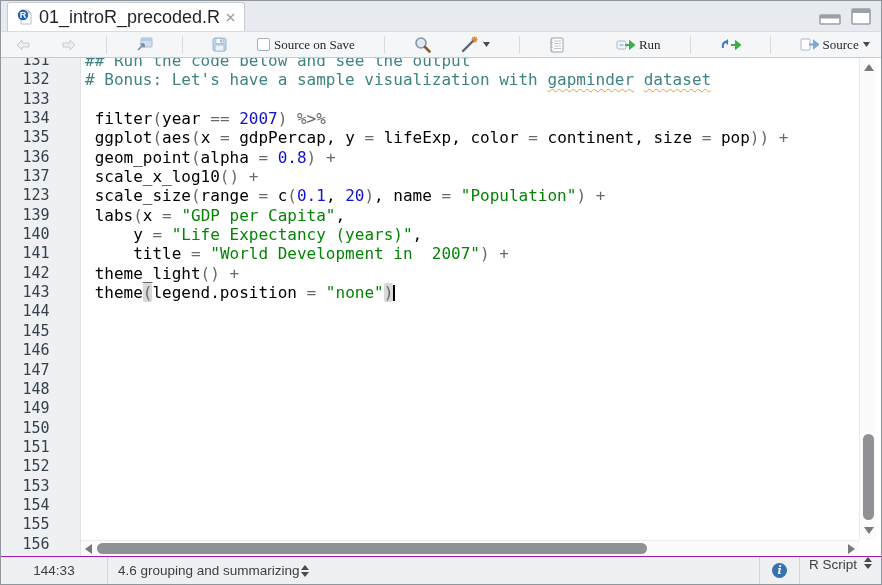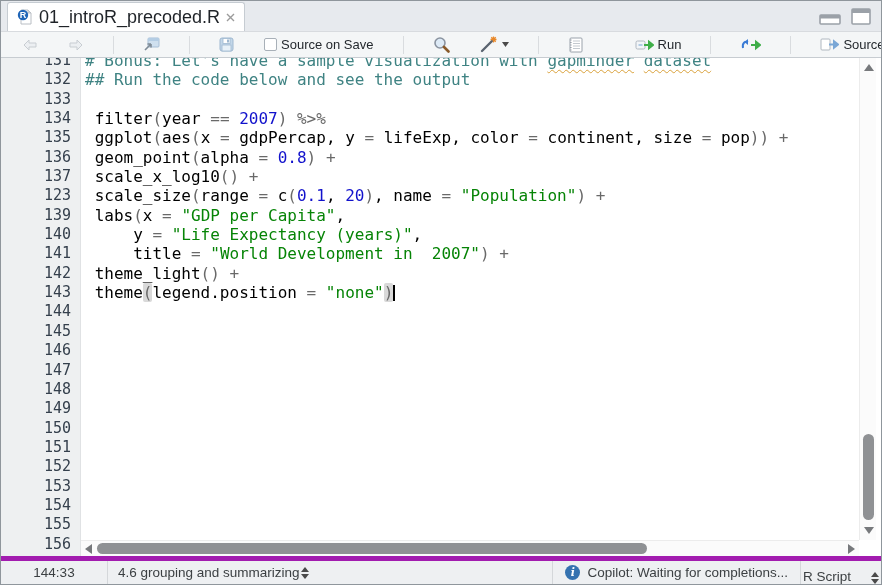--- a/index.html
+++ b/index.html
@@ -8,32 +8,32 @@
 
   .window { width:882px; height:585px; border:1px solid #8f969c; display:flex; flex-direction:column; background:#fff; overflow:hidden; }
 
   
   .tabbar { height:30px; background:#e7eaee; display:flex; align-items:flex-end; flex:0 0 auto; position:relative; }
   .tab { height:29px; margin-left:6px; background:#ffffff; border:1px solid #c6ccd2; border-bottom:none; border-radius:3px 3px 0 0; display:flex; align-items:center; gap:6px; padding:0 9px; cursor:default; }
   .tab-title { font-size:18px; color:#1f2328; white-space:nowrap; }
   .pane-buttons { position:absolute; right:10px; top:7px; display:flex; gap:10px; align-items:center; }
 
   
-  .toolbar { height:27px; background:#f4f6f7; border-top:1px solid #d8dbdf; border-bottom:1px solid #c7ccd1; display:flex; align-items:center; padding:0 17px; gap:22px; flex:0 0 auto; }
+  .toolbar { height:27px; background:#f4f6f7; border-top:1px solid #d8dbdf; border-bottom:1px solid #c7ccd1; display:flex; align-items:center; padding:0 10px; gap:22px; flex:0 0 auto;font-family:Liberation Serif, serif; }
   .tb-sep { width:1px; height:18px; background:#d9dcdf; margin:0 3px; flex:0 0 auto; }
   .tb-btn { display:flex; align-items:center; gap:4px; padding:2px 4px; border-radius:2px; cursor:pointer; }
   .tb-label { font-size:13px; color:#24292e; white-space:nowrap; }
   .spacer { flex:1 1 auto; }
   .checkbox { width:13px; height:13px; background:#fff; border:1px solid #a8b0b8; border-radius:2px; }
 
   
   .editor-body { flex:1 1 auto; display:flex; min-height:0; background:#fff; }
   .gutter { width:80px; background:#eef0f1; border-right:1px solid #e0e2e4; overflow:hidden; flex:0 0 auto; }
   .gutter-inner { margin-top:-7px; padding-right:9px; }
-  .ln { height:19.35px; line-height:19.35px; text-align:right; font-family:"DejaVu Sans Mono", monospace; font-size:15px; color:#35404d; }
+  .ln { height:19.35px; line-height:19.35px; text-align:center; font-family:"DejaVu Sans Mono", monospace; font-size:15px; color:#35404d; }
   .center-col { flex:1 1 auto; display:flex; flex-direction:column; min-width:0; }
   .top-row { flex:1 1 auto; display:flex; min-height:0; }
   .code-viewport { width:778px; overflow:hidden; position:relative; background:#fff; cursor:text; flex:0 0 auto; }
   .code-lines { margin-top:-7px; padding-left:4px; }
   .cl { height:19.35px; line-height:19.35px; font-family:"DejaVu Sans Mono", monospace; font-size:16px; white-space:pre; }
   .tk-d { color:#000000; }
   .tk-o { color:#696969; }
   .tk-n { color:#1212cc; }
   .tk-s { color:#068406; }
   .tk-c { color:#3f8383; }
@@ -47,26 +47,26 @@
   .vthumb { position:absolute; left:3px; width:11px; top:376px; height:86px; background:#8f9194; border-radius:6px; }
   .scroll-arrow { position:absolute; width:0; height:0; }
   .va-up { top:6px; left:4px; border-left:5px solid transparent; border-right:5px solid transparent; border-bottom:7px solid #77797c; }
   .va-down { bottom:6px; left:4px; border-left:5px solid transparent; border-right:5px solid transparent; border-top:7px solid #77797c; }
   .hscroll { height:16px; width:778px; background:#fbfbfb; border-top:1px solid #ececec; position:relative; flex:0 0 auto; }
   .hthumb { position:absolute; top:2px; left:16px; width:550px; height:11px; background:#8f9194; border-radius:6px; }
   .ha-left { left:4px; top:3px; border-top:5px solid transparent; border-bottom:5px solid transparent; border-right:7px solid #77797c; }
   .ha-right { right:4px; top:3px; border-top:5px solid transparent; border-bottom:5px solid transparent; border-left:7px solid #77797c; }
 
   
-  .statusbar { height:28px; background:#eef0f2; border-top:5px solid #a21caf; display:flex; align-items:center; flex:0 0 auto; font-size:13.5px; color:#3c4043; }
+  .statusbar { height:28px; background:#eef0f2; border-top:1px solid #a21caf; display:flex; align-items:center; flex:0 0 auto; font-size:13.5px; color:#3c4043; }
   .sb-cell-pos { width:107px; text-align:center; border-right:1px solid #d4d7da; align-self:stretch; display:flex; align-items:center; justify-content:center; }
   .sb-scope { display:flex; align-items:center; gap:1px; padding:0 10px; cursor:pointer; }
   .sb-right { margin-left:auto; display:flex; align-items:center; align-self:stretch; }
   .sb-copilot { display:flex; align-items:center; gap:7px; padding:0 12px; border-left:1px solid #d4d7da; align-self:stretch; }
-  .sb-ftype { display:flex; align-items:flex-end; gap:20px; padding:0 2px; border-left:1px solid #d4d7da; align-self:stretch; cursor:pointer; }
+  .sb-ftype { display:flex; align-items:flex-start; gap:7px; padding:0 9px; border-left:1px solid #d4d7da; align-self:stretch; cursor:pointer; }
   .updown { display:flex; flex-direction:column; gap:2px; }
   .updown .u { width:0; height:0; border-left:4px solid transparent; border-right:4px solid transparent; border-bottom:5px solid #4a4a4a; }
   .updown .d { width:0; height:0; border-left:4px solid transparent; border-right:4px solid transparent; border-top:5px solid #4a4a4a; }
   .info-circle { width:15px; height:15px; border-radius:50%; background:#3572b0; color:#fff; font-size:11px; font-weight:bold; display:flex; align-items:center; justify-content:center; font-family:"DejaVu Serif", serif; font-style:italic; }
   svg { display:block; }
 </style>
 </head>
 <body>
 
 <div class="window">
@@ -227,22 +227,22 @@
           <div class="ln">154</div>
           <div class="ln">155</div>
           <div class="ln">156</div>
           <div class="ln">157</div>
         </div>
     </div>
     <div class="center-col">
       <div class="top-row">
         <div class="code-viewport">
           <div class="code-lines">
+              <div class="cl"><span class="tk-c">## Run the code below and see the output</span></div>
               <div class="cl"><span class="tk-c"># Bonus: Let's have a sample visualization with </span><span class="tk-e">gapminder</span><span class="tk-c"> </span><span class="tk-e">dataset</span></div>
-              <div class="cl"><span class="tk-c">## Run the code below and see the output</span></div>
               <div class="cl"></div>
               <div class="cl"><span class="tk-d"> filter</span><span class="tk-o">(</span><span class="tk-d">year</span><span class="tk-d"> </span><span class="tk-o">==</span><span class="tk-d"> </span><span class="tk-n">2007</span><span class="tk-o">)</span><span class="tk-d"> </span><span class="tk-o">%&gt;%</span></div>
               <div class="cl"><span class="tk-d"> ggplot</span><span class="tk-o">(</span><span class="tk-d">aes</span><span class="tk-o">(</span><span class="tk-d">x</span><span class="tk-d"> </span><span class="tk-o">=</span><span class="tk-d"> </span><span class="tk-d">gdpPercap</span><span class="tk-d">, </span><span class="tk-d">y</span><span class="tk-d"> </span><span class="tk-o">=</span><span class="tk-d"> </span><span class="tk-d">lifeExp</span><span class="tk-d">, </span><span class="tk-d">color</span><span class="tk-d"> </span><span class="tk-o">=</span><span class="tk-d"> </span><span class="tk-d">continent</span><span class="tk-d">, </span><span class="tk-d">size</span><span class="tk-d"> </span><span class="tk-o">=</span><span class="tk-d"> </span><span class="tk-d">pop</span><span class="tk-o">))</span><span class="tk-d"> </span><span class="tk-o">+</span></div>
               <div class="cl"><span class="tk-d"> geom_point</span><span class="tk-o">(</span><span class="tk-d">alpha</span><span class="tk-d"> </span><span class="tk-o">=</span><span class="tk-d"> </span><span class="tk-n">0.8</span><span class="tk-o">)</span><span class="tk-d"> </span><span class="tk-o">+</span></div>
               <div class="cl"><span class="tk-d"> scale_x_log10</span><span class="tk-o">()</span><span class="tk-d"> </span><span class="tk-o">+</span></div>
               <div class="cl"><span class="tk-d"> scale_size</span><span class="tk-o">(</span><span class="tk-d">range</span><span class="tk-d"> </span><span class="tk-o">=</span><span class="tk-d"> </span><span class="tk-d">c</span><span class="tk-o">(</span><span class="tk-n">0.1</span><span class="tk-d">, </span><span class="tk-n">20</span><span class="tk-o">)</span><span class="tk-d">, </span><span class="tk-d">name</span><span class="tk-d"> </span><span class="tk-o">=</span><span class="tk-d"> </span><span class="tk-s">"Population"</span><span class="tk-o">)</span><span class="tk-d"> </span><span class="tk-o">+</span></div>
               <div class="cl"><span class="tk-d"> labs</span><span class="tk-o">(</span><span class="tk-d">x</span><span class="tk-d"> </span><span class="tk-o">=</span><span class="tk-d"> </span><span class="tk-s">"GDP per Capita"</span><span class="tk-d">,</span></div>
               <div class="cl"><span class="tk-d">     y</span><span class="tk-d"> </span><span class="tk-o">=</span><span class="tk-d"> </span><span class="tk-s">"Life Expectancy (years)"</span><span class="tk-d">,</span></div>
               <div class="cl"><span class="tk-d">     title</span><span class="tk-d"> </span><span class="tk-o">=</span><span class="tk-d"> </span><span class="tk-s">"World Development in  2007"</span><span class="tk-o">)</span><span class="tk-d"> </span><span class="tk-o">+</span></div>
               <div class="cl"><span class="tk-d"> theme_light</span><span class="tk-o">()</span><span class="tk-d"> </span><span class="tk-o">+</span></div>
@@ -281,21 +281,20 @@
     <div class="sb-scope">
       <span>4.6 grouping and summarizing</span>
       <span class="updown">
           <span class="u"></span>
           <span class="d"></span>
         </span>
     </div>
     <div class="sb-right">
       <div class="sb-copilot">
         <span class="info-circle">i</span>
-        <span>Copilot: Waiting for completions...</span>
       </div>
       <div class="sb-ftype">
         <span>R Script</span>
         <span class="updown">
             <span class="u"></span>
             <span class="d"></span>
           </span>
       </div>
     </div>
   </div>

